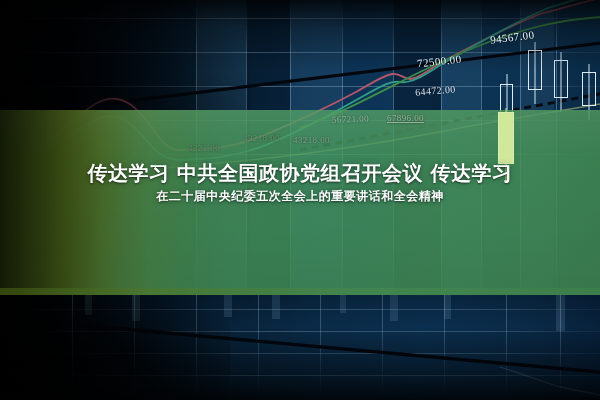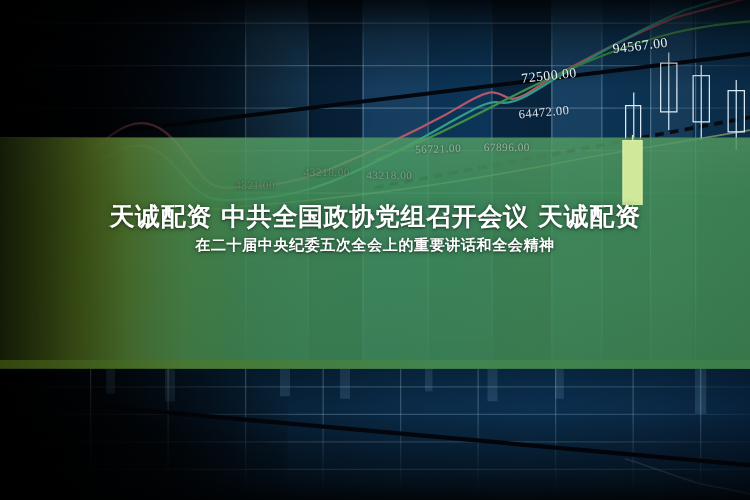--- a/index.html
+++ b/index.html
@@ -230,28 +230,28 @@
   </div>
 
   <div id="green-band"></div>
   <div id="green-dark-left"></div>
 
   <div class="candle filled" style="left:498px;top:108px;width:16px;height:74px;">
     <div class="wick" style="top:0;height:74px;background:#cfe89a;"></div>
     <div class="body" style="top:4px;height:52px;"></div>
   </div>
 
-  <div class="val" style="left:387px;top:113px;font-size:9px;color:rgba(232,240,225,.55);">67896.00</div>
+  <div class="val" style="left:387px;top:113px;font-size:9px;color:rgba(232,240,225,.55);text-decoration:underline;">67896.00</div>
   <div class="val" style="left:332px;top:114px;font-size:9px;color:rgba(232,240,225,.52);transform:rotate(-2deg);">56721.00</div>
   <div class="val" style="left:293px;top:135px;font-size:9px;color:rgba(230,238,220,.40);">43218.00</div>
   <div class="val" style="left:243px;top:133px;font-size:9px;color:rgba(230,238,220,.30);">43218.00</div>
   <div class="val" style="left:188px;top:143px;font-size:9px;color:rgba(230,238,220,.26);">4321.00</div>
 
   <div id="headline">
-    <span class="ln ln1">天诚配资 中共全国政协党组召开会议 天诚配资</span>
+    <span class="ln ln1">传达学习 中共全国政协党组召开会议 传达学习</span>
     <span class="ln ln2">在二十届中央纪委五次全会上的重要讲话和全会精神</span>
   </div>
 
   <div id="band-edge"></div>
 
   <div id="bottom-art">
     <div class="bg"></div>
 
     <div class="bar" style="left:85px;width:7px;height:20px;"></div>
     <div class="bar" style="left:132px;width:8px;height:26px;"></div>

